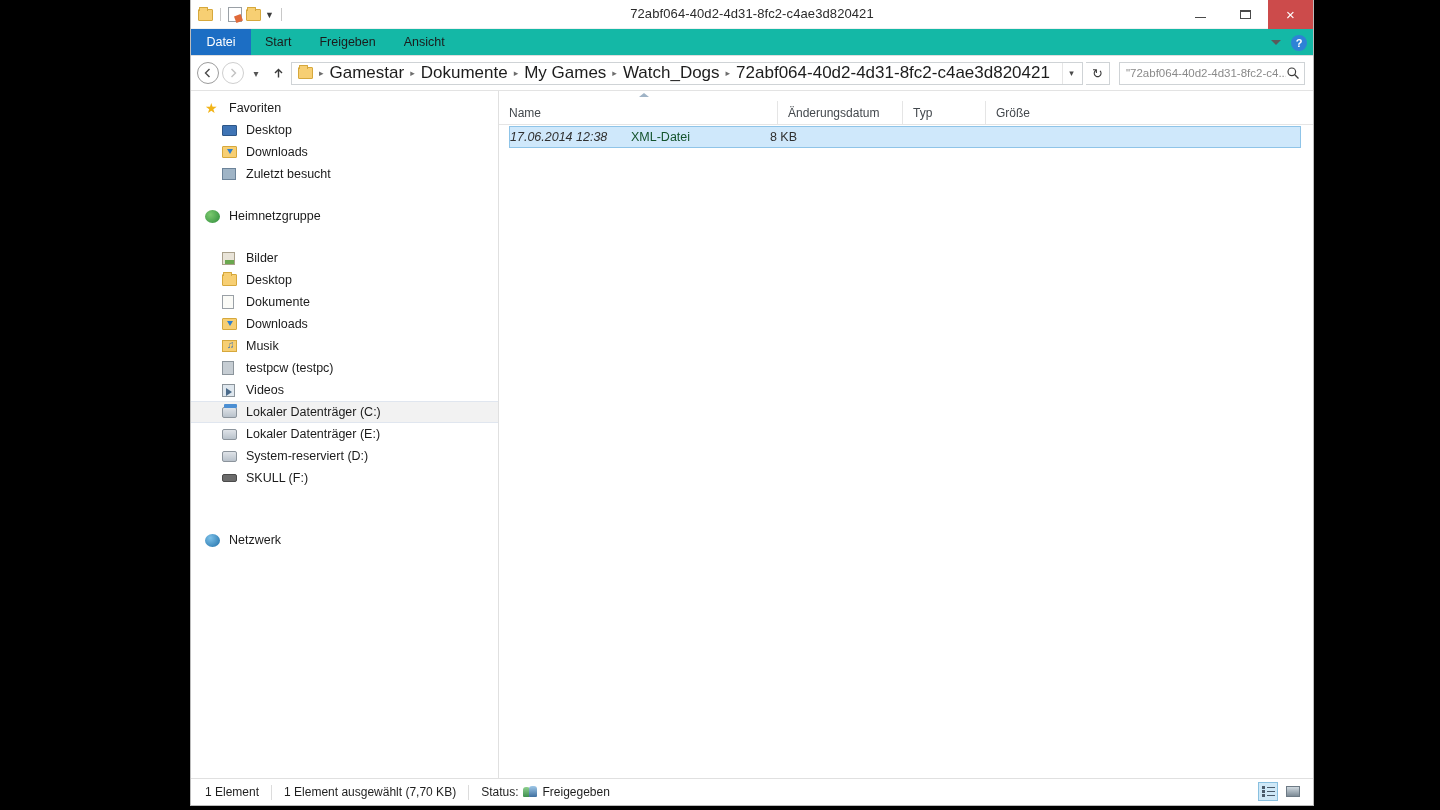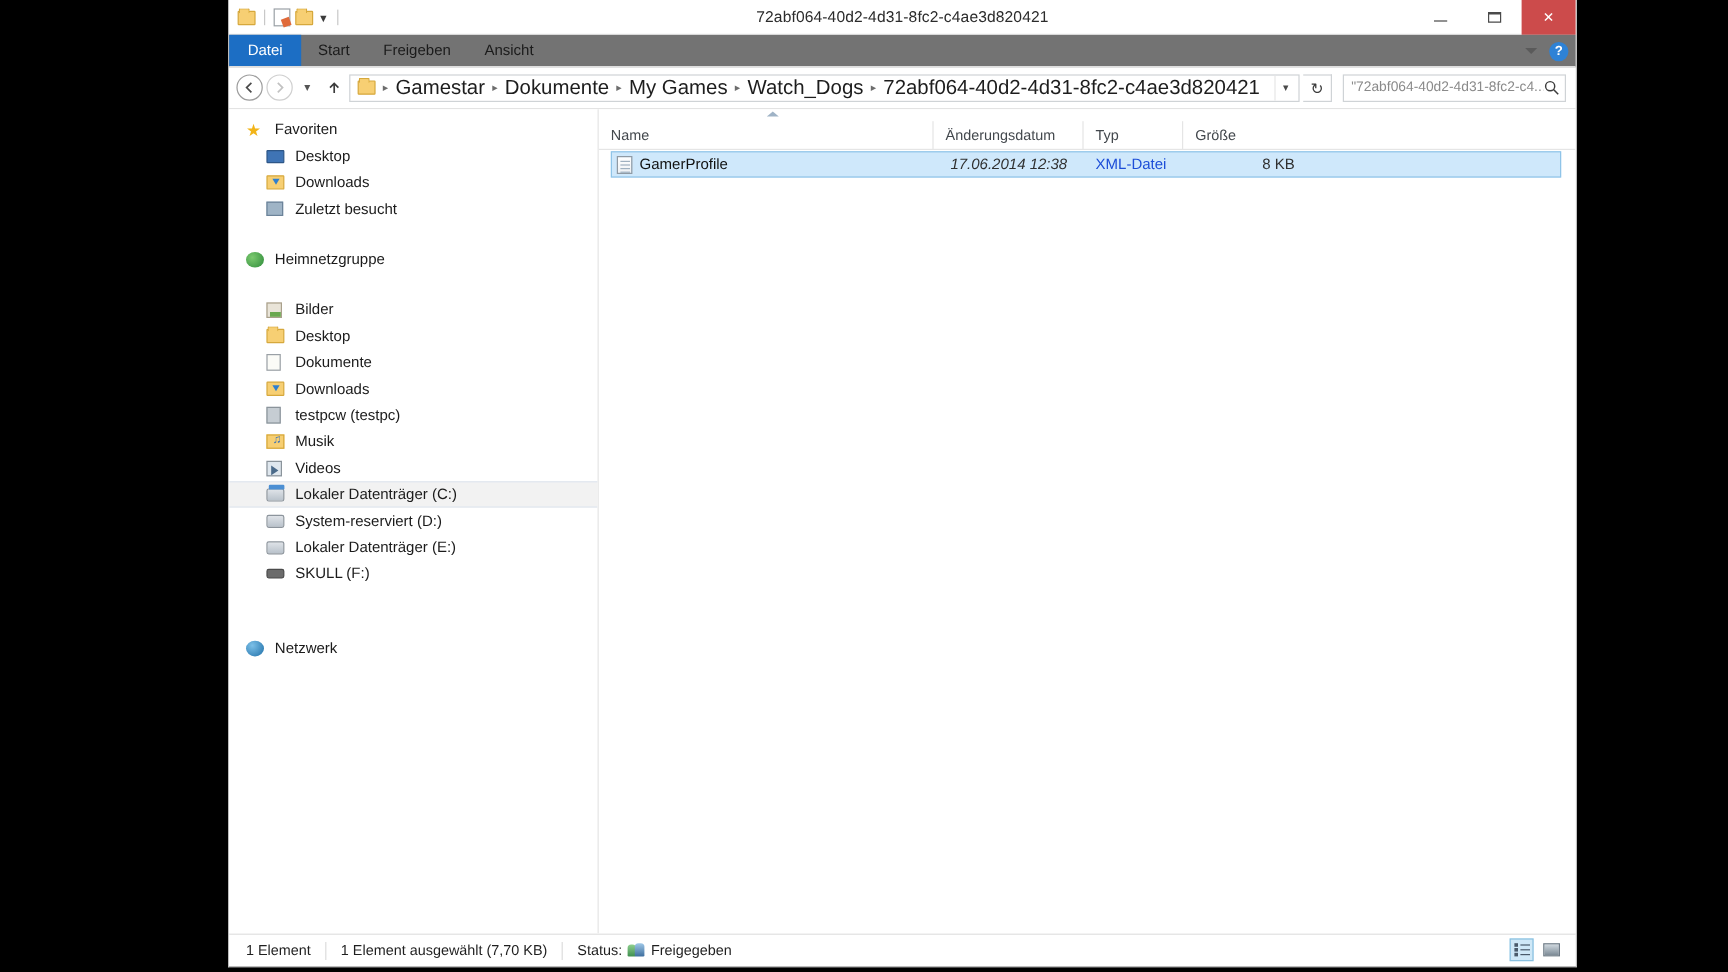--- a/index.html
+++ b/index.html
@@ -51,21 +51,21 @@
   }
   .wc.close { background: #cc4b4b; }
   .wc-min { width: 11px; height: 1px; background: #4a4a4a; margin-top: 6px; }
   .wc-max { width: 11px; height: 9px; border: 1px solid #4a4a4a; border-top-width: 2px; }
   .wc-close-glyph { color: #ffffff; font-size: 15px; line-height: 1; font-family: "Liberation Sans", sans-serif;}
 
   
   .ribbon {
     position: relative;
     height: 27px; min-height: 27px;
-    background: #737373;
+    background: #14b8a6;
     border-bottom: 1px solid #dededE;
     display: flex; align-items: stretch;
   }
   .rtab {
     display: flex; align-items: center; justify-content: center;
     padding: 0 14px;
     font-size: 12.5px; color: #1b1b1b;
     cursor: default;
   }
   .rtab.file {
@@ -481,53 +481,53 @@
           <span>Dokumente</span>
         </div>
         <div class="nav-item child">
           <span class="ico">
               <span class="ic ic-dl"></span>
             </span>
           <span>Downloads</span>
         </div>
         <div class="nav-item child">
           <span class="ico">
+              <span class="ic ic-music"></span>
+            </span>
+          <span>Musik</span>
+        </div>
+        <div class="nav-item child">
+          <span class="ico">
               <span class="ic ic-testpc"></span>
             </span>
           <span>testpcw (testpc)</span>
         </div>
         <div class="nav-item child">
           <span class="ico">
-              <span class="ic ic-music"></span>
-            </span>
-          <span>Musik</span>
-        </div>
-        <div class="nav-item child">
-          <span class="ico">
               <span class="ic ic-video"></span>
             </span>
           <span>Videos</span>
         </div>
         <div class="nav-item child selected">
           <span class="ico">
               <span class="ic ic-hdd ic-hdd-c"></span>
             </span>
           <span>Lokaler Datenträger (C:)</span>
         </div>
         <div class="nav-item child">
           <span class="ico">
               <span class="ic ic-hdd"></span>
             </span>
+          <span>Lokaler Datenträger (E:)</span>
+        </div>
+        <div class="nav-item child">
+          <span class="ico">
+              <span class="ic ic-hdd"></span>
+            </span>
           <span>System-reserviert (D:)</span>
-        </div>
-        <div class="nav-item child">
-          <span class="ico">
-              <span class="ic ic-hdd"></span>
-            </span>
-          <span>Lokaler Datenträger (E:)</span>
         </div>
         <div class="nav-item child">
           <span class="ico">
               <span class="ic ic-usb"></span>
             </span>
           <span>SKULL (F:)</span>
         </div>
 
         <div class="nav-gap"></div>
         <div class="nav-gap"></div>
@@ -551,26 +551,22 @@
           </div>
           <div class="ch" style="width:83px;">
             <span>Typ</span>
           </div>
           <div class="ch" style="width:90px;">
             <span>Größe</span>
           </div>
         </div>
 
         <div class="filerow">
-          <div class="cell" style="width:282px;">
-            <span class="ic-xml"></span>
-            <span>GamerProfile</span>
-          </div>
           <div class="cell" style="width:121px;color:#303030;font-style:italic;">17.06.2014 12:38</div>
-          <div class="cell" style="width:84px;color:#1d4ed8;">XML-Datei</div>
+          <div class="cell" style="width:84px;color:#14532d;">XML-Datei</div>
           <div class="cell" style="width:82px;justify-content:flex-end;color:#303030;">8 KB</div>
         </div>
       </div>
     </div>
 
     <div class="statusbar">
       <span class="sb-item">1 Element</span>
       <span class="sb-sep"></span>
       <span class="sb-item">1 Element ausgewählt (7,70 KB)</span>
       <span class="sb-sep"></span>

